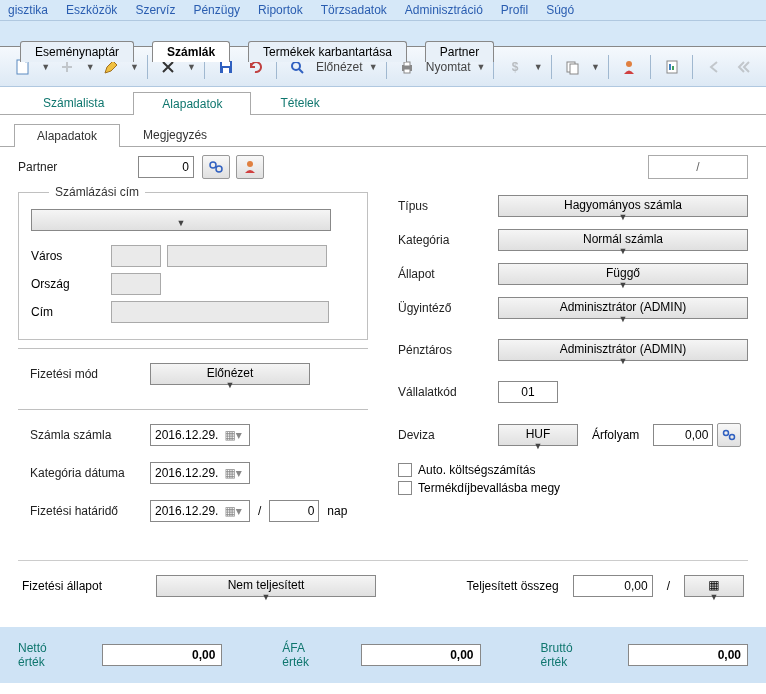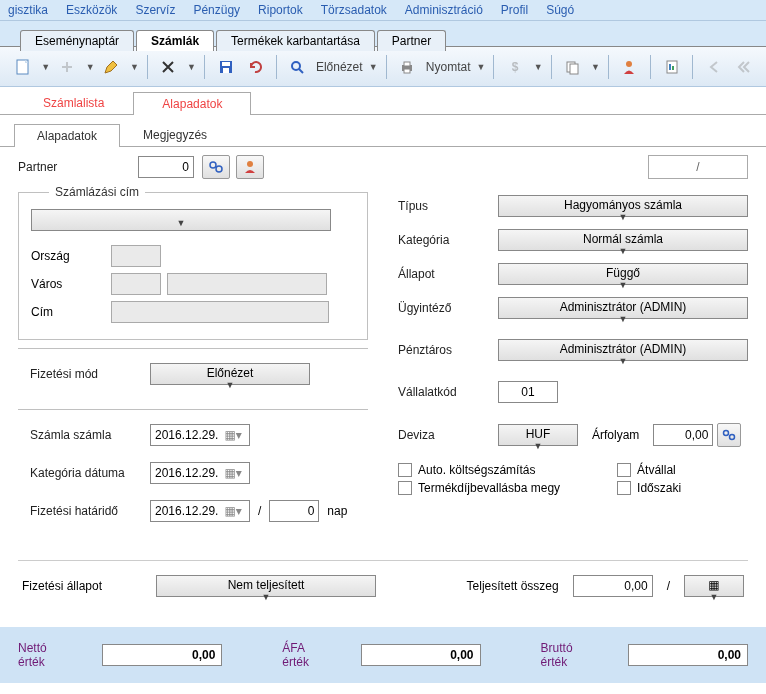--- a/index.html
+++ b/index.html
@@ -2,31 +2,31 @@
 <html><head>
 <meta charset="utf-8">
 <style>
 * { box-sizing: border-box; margin: 0; padding: 0; font-family: 'Segoe UI', Tahoma, sans-serif; font-size: 12px; }
 body { background: #fff; width: 766px; }
 
 .menubar { background: #d6e8f8; padding: 3px 8px; display: flex; gap: 18px; color: #2a5db0; border-bottom: 1px solid #b0c8e0; }
 .menubar span { cursor: pointer; }
 
 .file-tabs { background: #d6e8f8; padding: 4px 0 0 20px; display: flex; gap: 0; border-bottom: 1px solid #888; }
-.file-tab { padding: 3px 14px; background: #e8f0f8; border: 1px solid #888; border-bottom: none; margin-right: 2px; border-radius: 3px 3px 0 0; position: relative; top: 5px; cursor: pointer; }
+.file-tab { padding: 3px 14px; background: #e8f0f8; border: 1px solid #888; border-bottom: none; margin-right: 18px; border-radius: 3px 3px 0 0; position: relative; top: 16px; cursor: pointer; }
 .file-tab.active { background: #fff; font-weight: bold; z-index: 2; }
 
 .toolbar { background: linear-gradient(#f5f9fd,#dde9f5); padding: 4px 10px; display: flex; align-items: center; gap: 4px; border-bottom: 1px solid #b0c8e0; height: 40px; }
 .toolbar-btn { width: 28px; height: 28px; display: flex; align-items: center; justify-content: center; border-radius: 3px; cursor: pointer; }
 .toolbar-sep { width: 1px; height: 24px; background: #a0b8d0; margin: 0 4px; }
 .toolbar-dd { color: #555; font-size: 9px; margin-left: 2px; }
 .toolbar-lbl { color: #444; margin-left: 2px; }
 
 .section-tabs { display: flex; padding: 4px 0 0 14px; border-bottom: 1px solid #aaa; }
-.section-tab { padding: 4px 28px; border: 1px solid transparent; border-bottom: none; cursor: pointer; color: #ef4444; }
+.section-tab { padding: 4px 28px; border: 1px solid transparent; border-bottom: none; cursor: pointer; color: #0f766e; }
 .section-tab.active { border-color: #aaa; background: #fff; position: relative; top: 1px; }
 
 .sub-tabs { display: flex; padding: 4px 0 0 14px; border-bottom: 1px solid #aaa; }
 .sub-tab { padding: 4px 22px; border: 1px solid transparent; border-bottom: none; cursor: pointer; color: #333; }
 .sub-tab.active { border-color: #aaa; background: #fff; position: relative; top: 1px; }
 
 .form-area { padding: 8px 18px; }
 
 .row { display: flex; align-items: center; margin-bottom: 6px; }
 .lbl { width: 120px; color: #222; }
@@ -45,21 +45,21 @@
 legend { padding: 0 6px; color: #333; margin-left: 18px; }
 
 .two-col { display: flex; gap: 30px; }
 .col-l { width: 350px; }
 .col-r { flex: 1; }
 
 .chk-row { display: flex; align-items: center; gap: 6px; margin-bottom: 4px; }
 .chk { width: 14px; height: 14px; border: 1px solid #888; background: #fff; cursor: pointer; }
 
 .totals { background: #cfe3f5; padding: 14px 18px; display: flex; align-items: center; gap: 30px; margin-top: 8px; }
-.totals .tot-lbl { color: #701a75; }
+.totals .tot-lbl { color: #0f766e; }
 .totals .tot-val { border: 1px solid #888; background: #fff; height: 22px; width: 120px; text-align: right; padding: 2px 6px; font-weight: bold; }
 
 .blue-box { background: #cfe3f5; padding: 10px 14px; display: flex; align-items: center; gap: 14px; margin-top: 6px;}
 
 .slash-box { border: 1px solid #aaa; height: 24px; width: 100px; display: flex; align-items: center; justify-content: center; color: #666; }
 
 svg { display: block; }
 </style>
 </head>
 <body>
@@ -178,20 +178,21 @@
   <div class="toolbar-btn" style="opacity:.4">
       <svg width="14" height="14">
         <path d="M8 2 L3 7 L8 12 M13 2 L8 7 L13 12" fill="none" stroke="#888" stroke-width="2"></path>
       </svg>
     </div>
 </div>
 
 <div class="section-tabs">
   <div class="section-tab">Számlalista</div>
   <div class="section-tab active">Alapadatok</div>
+  <div class="section-tab">Tételek</div>
 </div>
 
 <div style="height:4px"></div>
 
 <div class="sub-tabs">
   <div class="sub-tab active">Alapadatok</div>
   <div class="sub-tab">Megjegyzés</div>
 </div>
 
 <div class="form-area">
@@ -223,28 +224,28 @@
       <fieldset>
         <legend>Számlázási cím</legend>
         <div class="row">
             <div class="select" style="width:300px">
               <span></span>
               <span class="arrow">▼</span>
             </div>
           </div>
         <div style="height:8px"></div>
         <div class="row">
-            <div style="width:80px">Ország</div>
-            <input class="input-txt" style="width: 50px;">
-          </div>
-        <div class="row">
             <div style="width:80px">Város</div>
             <input class="input-txt" style="width: 50px;">
             <div style="width:6px"></div>
             <input class="input-txt" style="width: 160px;">
+          </div>
+        <div class="row">
+            <div style="width:80px">Ország</div>
+            <input class="input-txt" style="width: 50px;">
           </div>
         <div class="row">
             <div style="width:80px">Cím</div>
             <input class="input-txt" style="width: 218px;">
           </div>
       </fieldset>
 
       <fieldset style="border:none;border-top:1px solid #c0c0c0;padding-top:14px">
         <div class="row">
             <div class="lbl">Fizetési mód</div>
@@ -344,39 +345,29 @@
         <input class="input-num" style="width: 60px;" value="0,00">
         <div style="width:4px"></div>
         <div class="btn-icon" style="width:24px">
             <svg width="14" height="12">
               <circle cx="4" cy="4" r="2.5" fill="none" stroke="#3060c0" stroke-width="1.5"></circle>
               <circle cx="10" cy="8" r="2.5" fill="none" stroke="#3060c0" stroke-width="1.5"></circle>
             </svg>
           </div>
       </div>
       <div style="height:10px"></div>
-      <div style="display:flex;gap:57px">
+      <div style="display:flex;gap:31px">
         <div>
           <div class="chk-row">
               <div class="chk"></div>
               <span>Auto. költségszámítás</span>
             </div>
           <div class="chk-row">
               <div class="chk"></div>
               <span>Termékdíjbevallásba megy</span>
-            </div>
-        </div>
-        <div>
-          <div class="chk-row">
-              <div class="chk"></div>
-              <span>Átvállal</span>
-            </div>
-          <div class="chk-row">
-              <div class="chk"></div>
-              <span>Időszaki</span>
             </div>
         </div>
       </div>
     </div>
   </div>
 
   <div class="blue-box" style="background:#fff;border-top:1px solid #ccc;margin-top:14px;padding:14px 4px">
     <div style="width:120px">Fizetési állapot</div>
     <div class="select" style="width:220px">
         <span>Nem teljesített</span>

